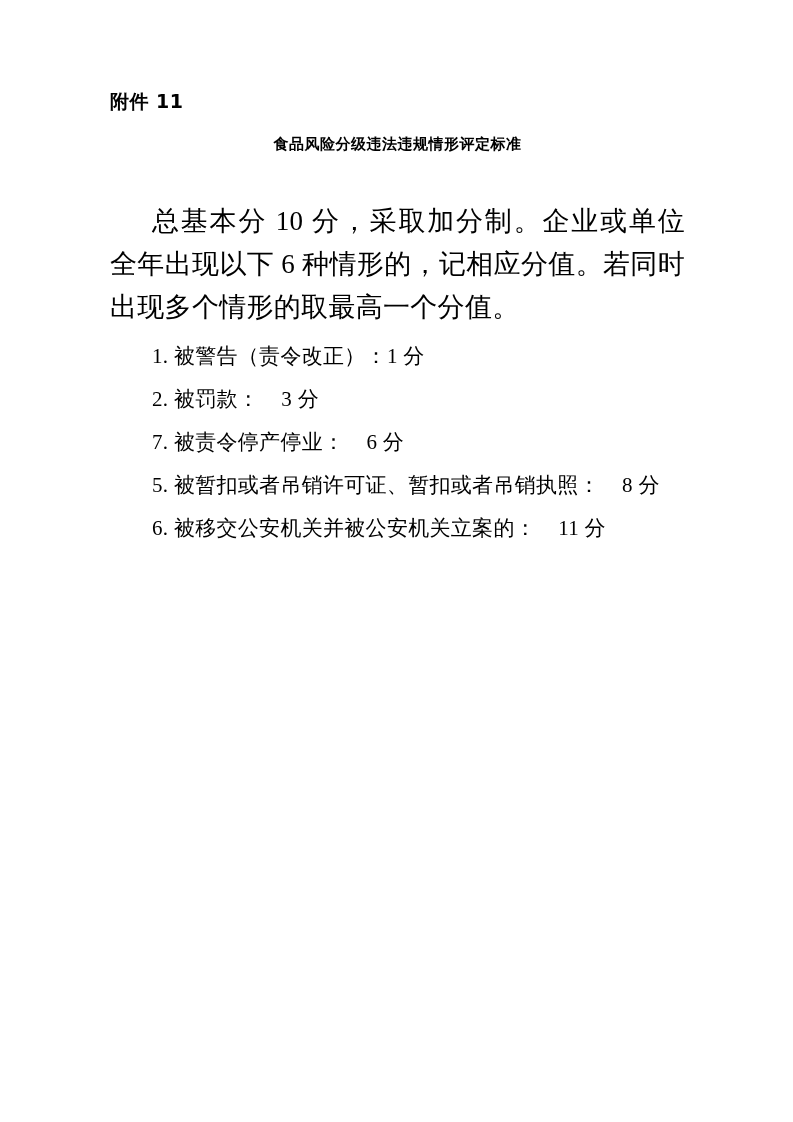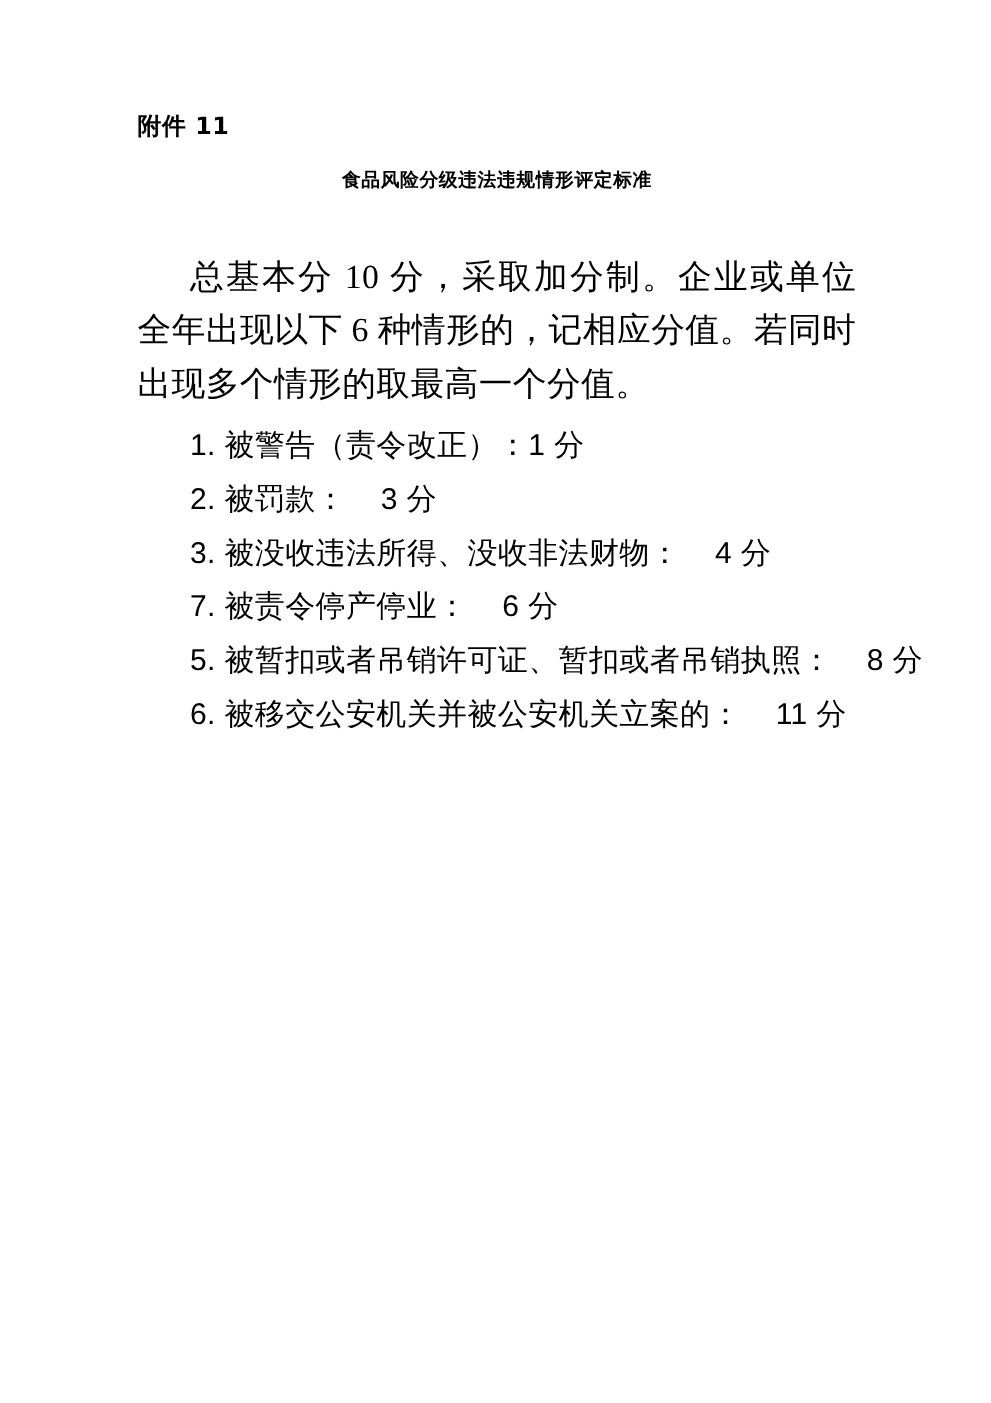--- a/index.html
+++ b/index.html
@@ -49,22 +49,22 @@
   .para {
     font-family: "Liberation Serif", serif;
     font-size: 27px;
     line-height: 43px;
     text-indent: 42px;
     text-align: justify;
     margin: 0 0 6px 0;
     letter-spacing: 0.3px;
   }
   .item {
-    font-family: Liberation Sans, sans-serif;
-    font-size: 24px;
+    font-family: Liberation Serif, serif;
+    font-size: 21px;
     line-height: 43px;
     text-indent: 42px;
     margin: 0;
     letter-spacing: 0.3px;
     white-space: pre;
   }
 </style>
 </head>
 <body>
 
@@ -72,19 +72,18 @@
   <div class="content">
 
     <div class="attachment-label">附件 11</div>
 
     <div class="doc-title">食品风险分级违法违规情形评定标准</div>
 
     <p class="para">总基本分 10 分，采取加分制。企业或单位全年出现以下 6 种情形的，记相应分值。若同时出现多个情形的取最高一个分值。</p>
 
     <p class="item">1. 被警告（责令改正）：1 分</p>
     <p class="item">2. 被罚款：    3 分</p>
-    <p class="item">3. 被没收违法所得、没收非法财物：    4 分</p>
     <p class="item">7. 被责令停产停业：    6 分</p>
     <p class="item">5. 被暂扣或者吊销许可证、暂扣或者吊销执照：    8 分</p>
     <p class="item">6. 被移交公安机关并被公安机关立案的：    11 分</p>
 
   </div>
 </div>
 
 </body></html>

